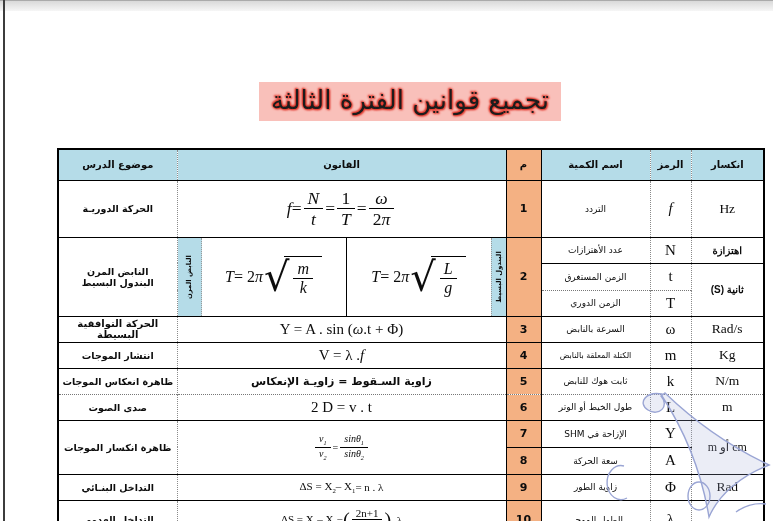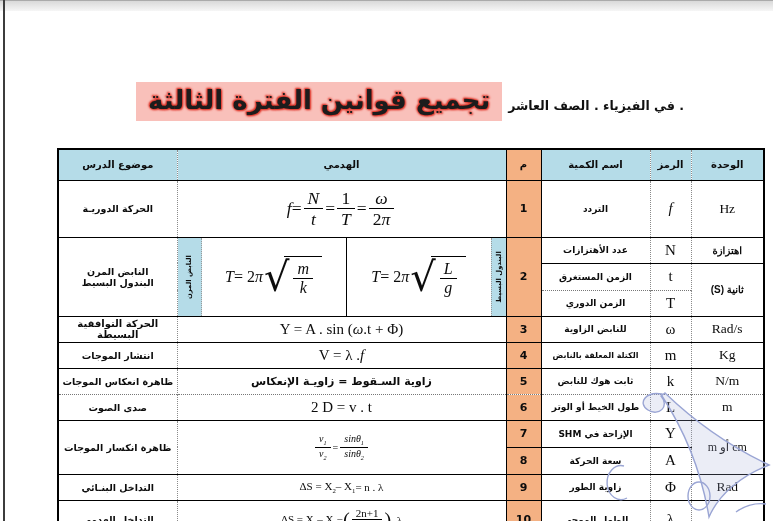--- a/index.html
+++ b/index.html
@@ -13,38 +13,38 @@
   html,body{width:773px;height:521px;overflow:hidden;background:#fff;}
   body{font-family:"DejaVu Sans","Liberation Sans",sans-serif;}
   .page{position:relative;width:773px;height:521px;overflow:hidden;background:#fff;}
   .topbar{position:absolute;top:0;left:0;width:773px;height:11px;
     background:linear-gradient(#d9d9d9,#f6f6f6);border-top:1px solid #aaa;}
   .leftline{position:absolute;top:0;left:3px;width:2px;height:521px;background:#3c3c3c;}
 
   
   .titlerow{position:absolute;top:82px;left:57px;width:706px;display:flex;
     justify-content:center;align-items:center;gap:6px;}
-  .title-main{background:var(--pink);color:#1c1c1c;font-weight:bold;font-size:26px;
+  .title-main{background:var(--pink);color:#1c1c1c;font-weight:normal;font-size:26px;
     padding:3px 12px 5px 12px;line-height:1.2;
     text-shadow:0 0 2px var(--red),0 0 3px var(--red),1px 1px 2px var(--red),-1px -1px 2px var(--red);}
   .title-sub{color:#111;font-weight:bold;font-size:12.5px;padding-top:8px;}
 
   
   .tblwrap{position:absolute;top:148px;left:57px;}
   table{border-collapse:collapse;table-layout:fixed;width:706px;border:2.6px solid #000;}
   td{border-left:1px dotted #8a8a8a;border-right:1px dotted #8a8a8a;border-bottom:none;
      vertical-align:middle;text-align:center;overflow:hidden;padding:0 2px;color:#0c0c0c;}
   tr.bt-solid td{border-top:1.4px solid #000;}
   tr.bt-dot td{border-top:1.3px dotted #777;}
   td.numcol{border-left:1.7px solid #000;border-right:1.7px solid #000;background:var(--orange);
      font-weight:bold;font-size:11px;}
   tr.hdr td{background:var(--blue);font-weight:bold;font-size:10px;height:31px;}
   tr.hdr td.numcol{background:var(--orange);}
   td.lesson{font-weight:bold;font-size:9.5px;}
-  td.qty{font-weight:bold;font-size:9px;}
+  td.qty{font-weight:normal;font-size:9px;}
   td.sym{font-family:"Liberation Serif","DejaVu Serif",serif;font-size:15px;}
   td.unit{font-family:"Liberation Serif","DejaVu Serif",serif;font-size:13.5px;margin-top:34px;}
   td.unit.aru{font-family:Liberation Sans, sans-serif;font-weight:bold;font-size:10px;}
   .h57{height:57px;} .h26{height:26px;margin-top:32px;} .h27{height:27px;} .h40{height:40px;}
 
   
   td.law2cell{padding:0;}
   .law2{display:flex;height:78px;align-items:stretch;}
   .vlab{width:24px;background:var(--blue);position:relative;flex:none;border-right:1px dotted #999;}
   .vlab.right{width:15px;border-right:none;border-left:1px dotted #999;}
@@ -73,42 +73,41 @@
 </style>
 </head>
 <body>
 
 <div class="page">
   <div class="topbar"></div>
   <div class="leftline"></div>
 
   <div class="titlerow">
     <span class="title-main" dir="rtl">تجميع قوانين الفترة الثالثة</span>
-    <span class="title-sub" dir="rtl">. في الفيزياء . الصف العاشر</span>
   </div>
 
   <div class="tblwrap">
     <table>
       <colgroup>
         <col style="width:119px">
           <col style="width:329px">
           <col style="width:35px">
         <col style="width:109px">
           <col style="width:41px">
           <col style="width:73px">
       </colgroup>
 
       <tbody>
           <tr class="hdr">
         <td dir="rtl">موضوع الدرس</td>
-        <td dir="rtl">الهدمي</td>
+        <td dir="rtl">القانون</td>
         <td class="numcol" dir="rtl">م</td>
         <td dir="rtl">اسم الكمية</td>
         <td dir="rtl">الرمز</td>
-        <td dir="rtl">الوحدة</td>
+        <td dir="rtl">انكسار</td>
       </tr>
 
       <tr class="bt-solid">
         <td class="lesson h57" dir="rtl">الحركة الدوريـة</td>
         <td>
               <div class="math fz17">
                 <span class="mi">f</span>
                 <span class="mr"> = </span>
                 <span class="frac">
                   <span class="fn"><span class="mi">N</span></span>
@@ -197,21 +196,21 @@
       <tr class="bt-solid">
         <td class="lesson h26" style="font-size:10px" dir="rtl">الحركة التوافقية البسيطة</td>
         <td>
               <div class="math">
                 <span class="mr">Y = A . sin (</span>
                 <span class="mi">ω</span>
                 <span class="mr">.t + Φ)</span>
               </div>
             </td>
         <td class="numcol">3</td>
-        <td class="qty" dir="rtl">للنابض الزاوية</td>
+        <td class="qty" dir="rtl">السرعة بالنابض</td>
         <td class="sym">ω</td>
         <td class="unit">Rad/s</td>
       </tr>
 
       <tr class="bt-solid">
         <td class="lesson h26" dir="rtl">انتشار الموجات</td>
         <td>
               <div class="math">
                 <span class="mr">V = λ . </span>
                 <span class="mi">f</span>

